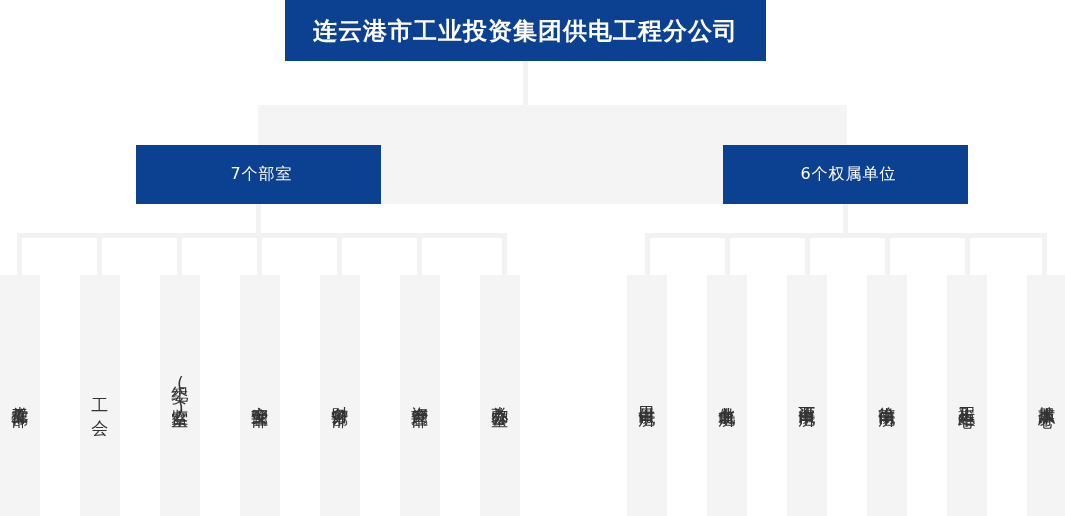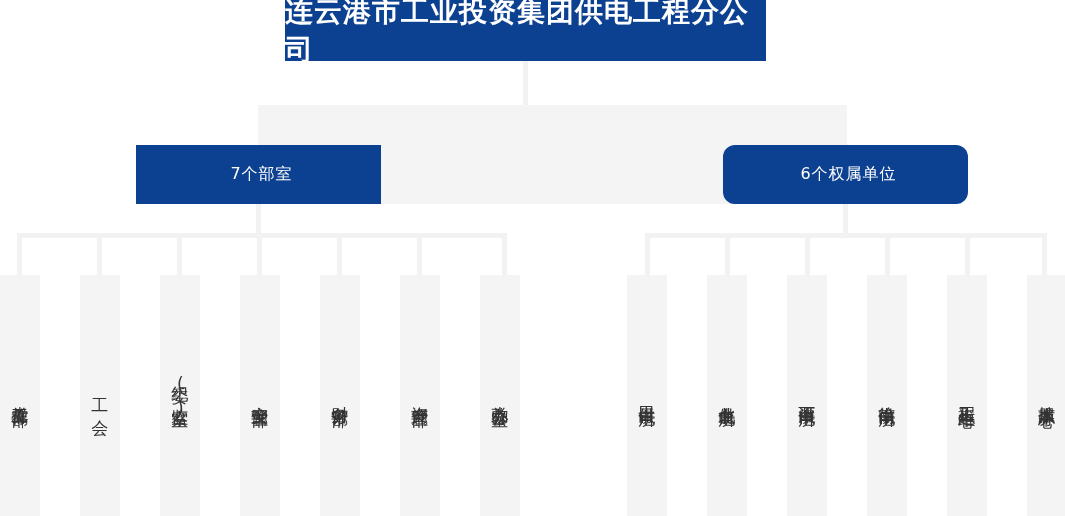--- a/index.html
+++ b/index.html
@@ -29,33 +29,33 @@
     align-items: center;
     justify-content: center;
     box-sizing: border-box;
     letter-spacing: 1px;
   }
   .node-root {
     left: 285px;
     top: 0px;
     width: 481px;
     height: 61px;
-    font-size: 28px;
+    font-size: 24px;
     font-weight: 700;
   }
   .node-branch {
     top: 145px;
     width: 245px;
     height: 59px;
     font-size: 16px;
     font-weight: 400;
     padding-left: 6px;
   }
   .node-branch.left  { left: 136px; }
-  .node-branch.right { left: 723px; border-radius: 12px; }
+  .node-branch.right { left: 723px; }
 
   
   .conn {
     position: absolute;
     background: #f2f2f2;
   }
   
   .conn-root-stem {
     left: 523px;
     top: 61px;

